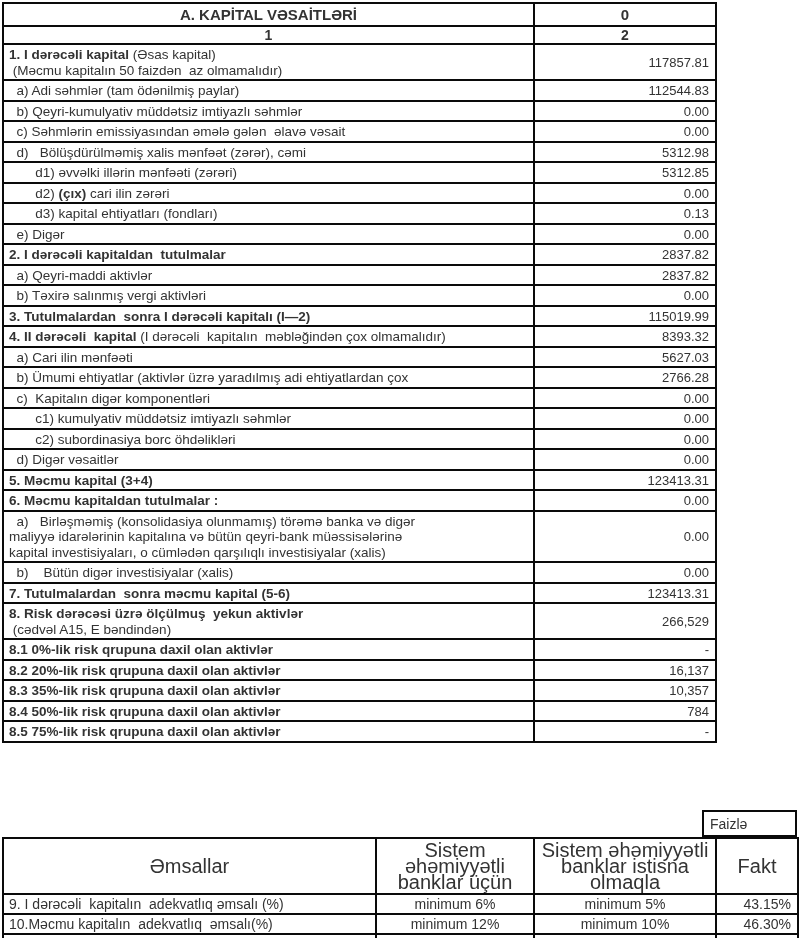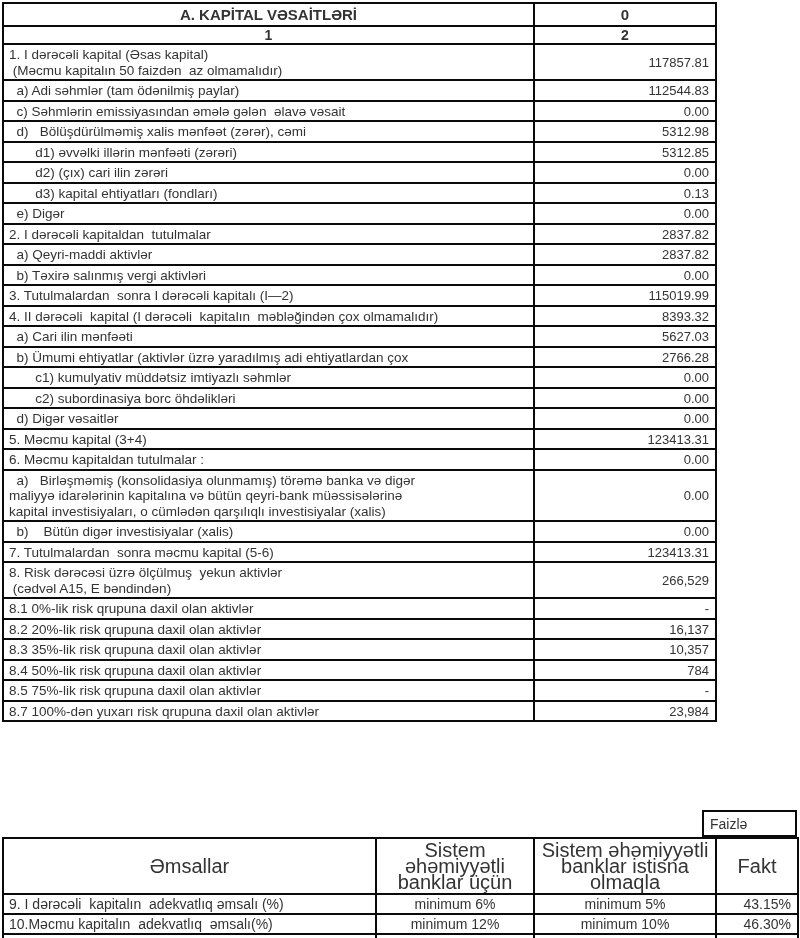--- a/index.html
+++ b/index.html
@@ -25,21 +25,21 @@
   .main-table th.th-idx {
     font-size: 14px; font-weight: bold; text-align: center; padding: 0 4px; height: 16px;
   }
   .main-table td.label {
     font-size: 13.5px; line-height: 15.5px; text-align: left;
     padding: 2px 4px 1px 5px; white-space: pre-wrap; font-weight: normal;
   }
   .main-table td.value {
     font-size: 13px; line-height: 15.5px; text-align: right; padding: 2px 6px 1px 4px;
   }
-  .b { font-weight: normal; }
+  .b { font-weight: bold; }
 
   
   .faizle-box {
     position: absolute; left: 702px; top: 810px; width: 95px; height: 27px;
     border: 2px solid #0a0a0a; box-sizing: border-box;
     display: flex; align-items: center; padding-left: 6px; background: #ffffff;
   }
   .faizle-box .faizle { font-size: 14px; color: #333333; }
 
   
@@ -81,20 +81,24 @@
         <tr>
           <td class="label"><span class="b">1. I dərəcəli kapital</span><span> (Əsas kapital)
  (Məcmu kapitalın 50 faizdən  az olmamalıdır)</span></td>
           <td class="value">117857.81</td>
         </tr>
         <tr>
           <td class="label"><span>  a) Adi səhmlər (tam ödənilmiş paylar)</span></td>
           <td class="value">112544.83</td>
         </tr>
         <tr>
+          <td class="label"><span>  b) Qeyri-kumulyativ müddətsiz imtiyazlı səhmlər</span></td>
+          <td class="value">0.00</td>
+        </tr>
+        <tr>
           <td class="label"><span>  c) Səhmlərin emissiyasından əmələ gələn  əlavə vəsait</span></td>
           <td class="value">0.00</td>
         </tr>
         <tr>
           <td class="label"><span>  d)   Bölüşdürülməmiş xalis mənfəət (zərər), cəmi</span></td>
           <td class="value">5312.98</td>
         </tr>
         <tr>
           <td class="label"><span>       d1) əvvəlki illərin mənfəəti (zərəri)</span></td>
           <td class="value">5312.85</td>
@@ -131,20 +135,24 @@
           <td class="label"><span class="b">4. II dərəcəli  kapital </span><span>(I dərəcəli  kapitalın  məbləğindən çox olmamalıdır)</span></td>
           <td class="value">8393.32</td>
         </tr>
         <tr>
           <td class="label"><span>  a) Cari ilin mənfəəti</span></td>
           <td class="value">5627.03</td>
         </tr>
         <tr>
           <td class="label"><span>  b) Ümumi ehtiyatlar (aktivlər üzrə yaradılmış adi ehtiyatlardan çox</span></td>
           <td class="value">2766.28</td>
+        </tr>
+        <tr>
+          <td class="label"><span>  c)  Kapitalın digər komponentləri</span></td>
+          <td class="value">0.00</td>
         </tr>
         <tr>
           <td class="label"><span>       c1) kumulyativ müddətsiz imtiyazlı səhmlər</span></td>
           <td class="value">0.00</td>
         </tr>
         <tr>
           <td class="label"><span>       c2) subordinasiya borc öhdəlikləri</span></td>
           <td class="value">0.00</td>
         </tr>
         <tr>
@@ -190,24 +198,20 @@
           <td class="label"><span class="b">8.3 35%-lik risk qrupuna daxil olan aktivlər</span></td>
           <td class="value">10,357</td>
         </tr>
         <tr>
           <td class="label"><span class="b">8.4 50%-lik risk qrupuna daxil olan aktivlər</span></td>
           <td class="value">784</td>
         </tr>
         <tr>
           <td class="label"><span class="b">8.5 75%-lik risk qrupuna daxil olan aktivlər</span></td>
           <td class="value">-</td>
-        </tr>
-        <tr>
-          <td class="label"><span class="b">8.7 100%-dən yuxarı risk qrupuna daxil olan aktivlər</span></td>
-          <td class="value">23,984</td>
         </tr>
       </tbody>
   </table>
 
   <div class="faizle-box">
     <span class="faizle">Faizlə</span>
   </div>
 
   <table class="ratios-table">
     <colgroup>

